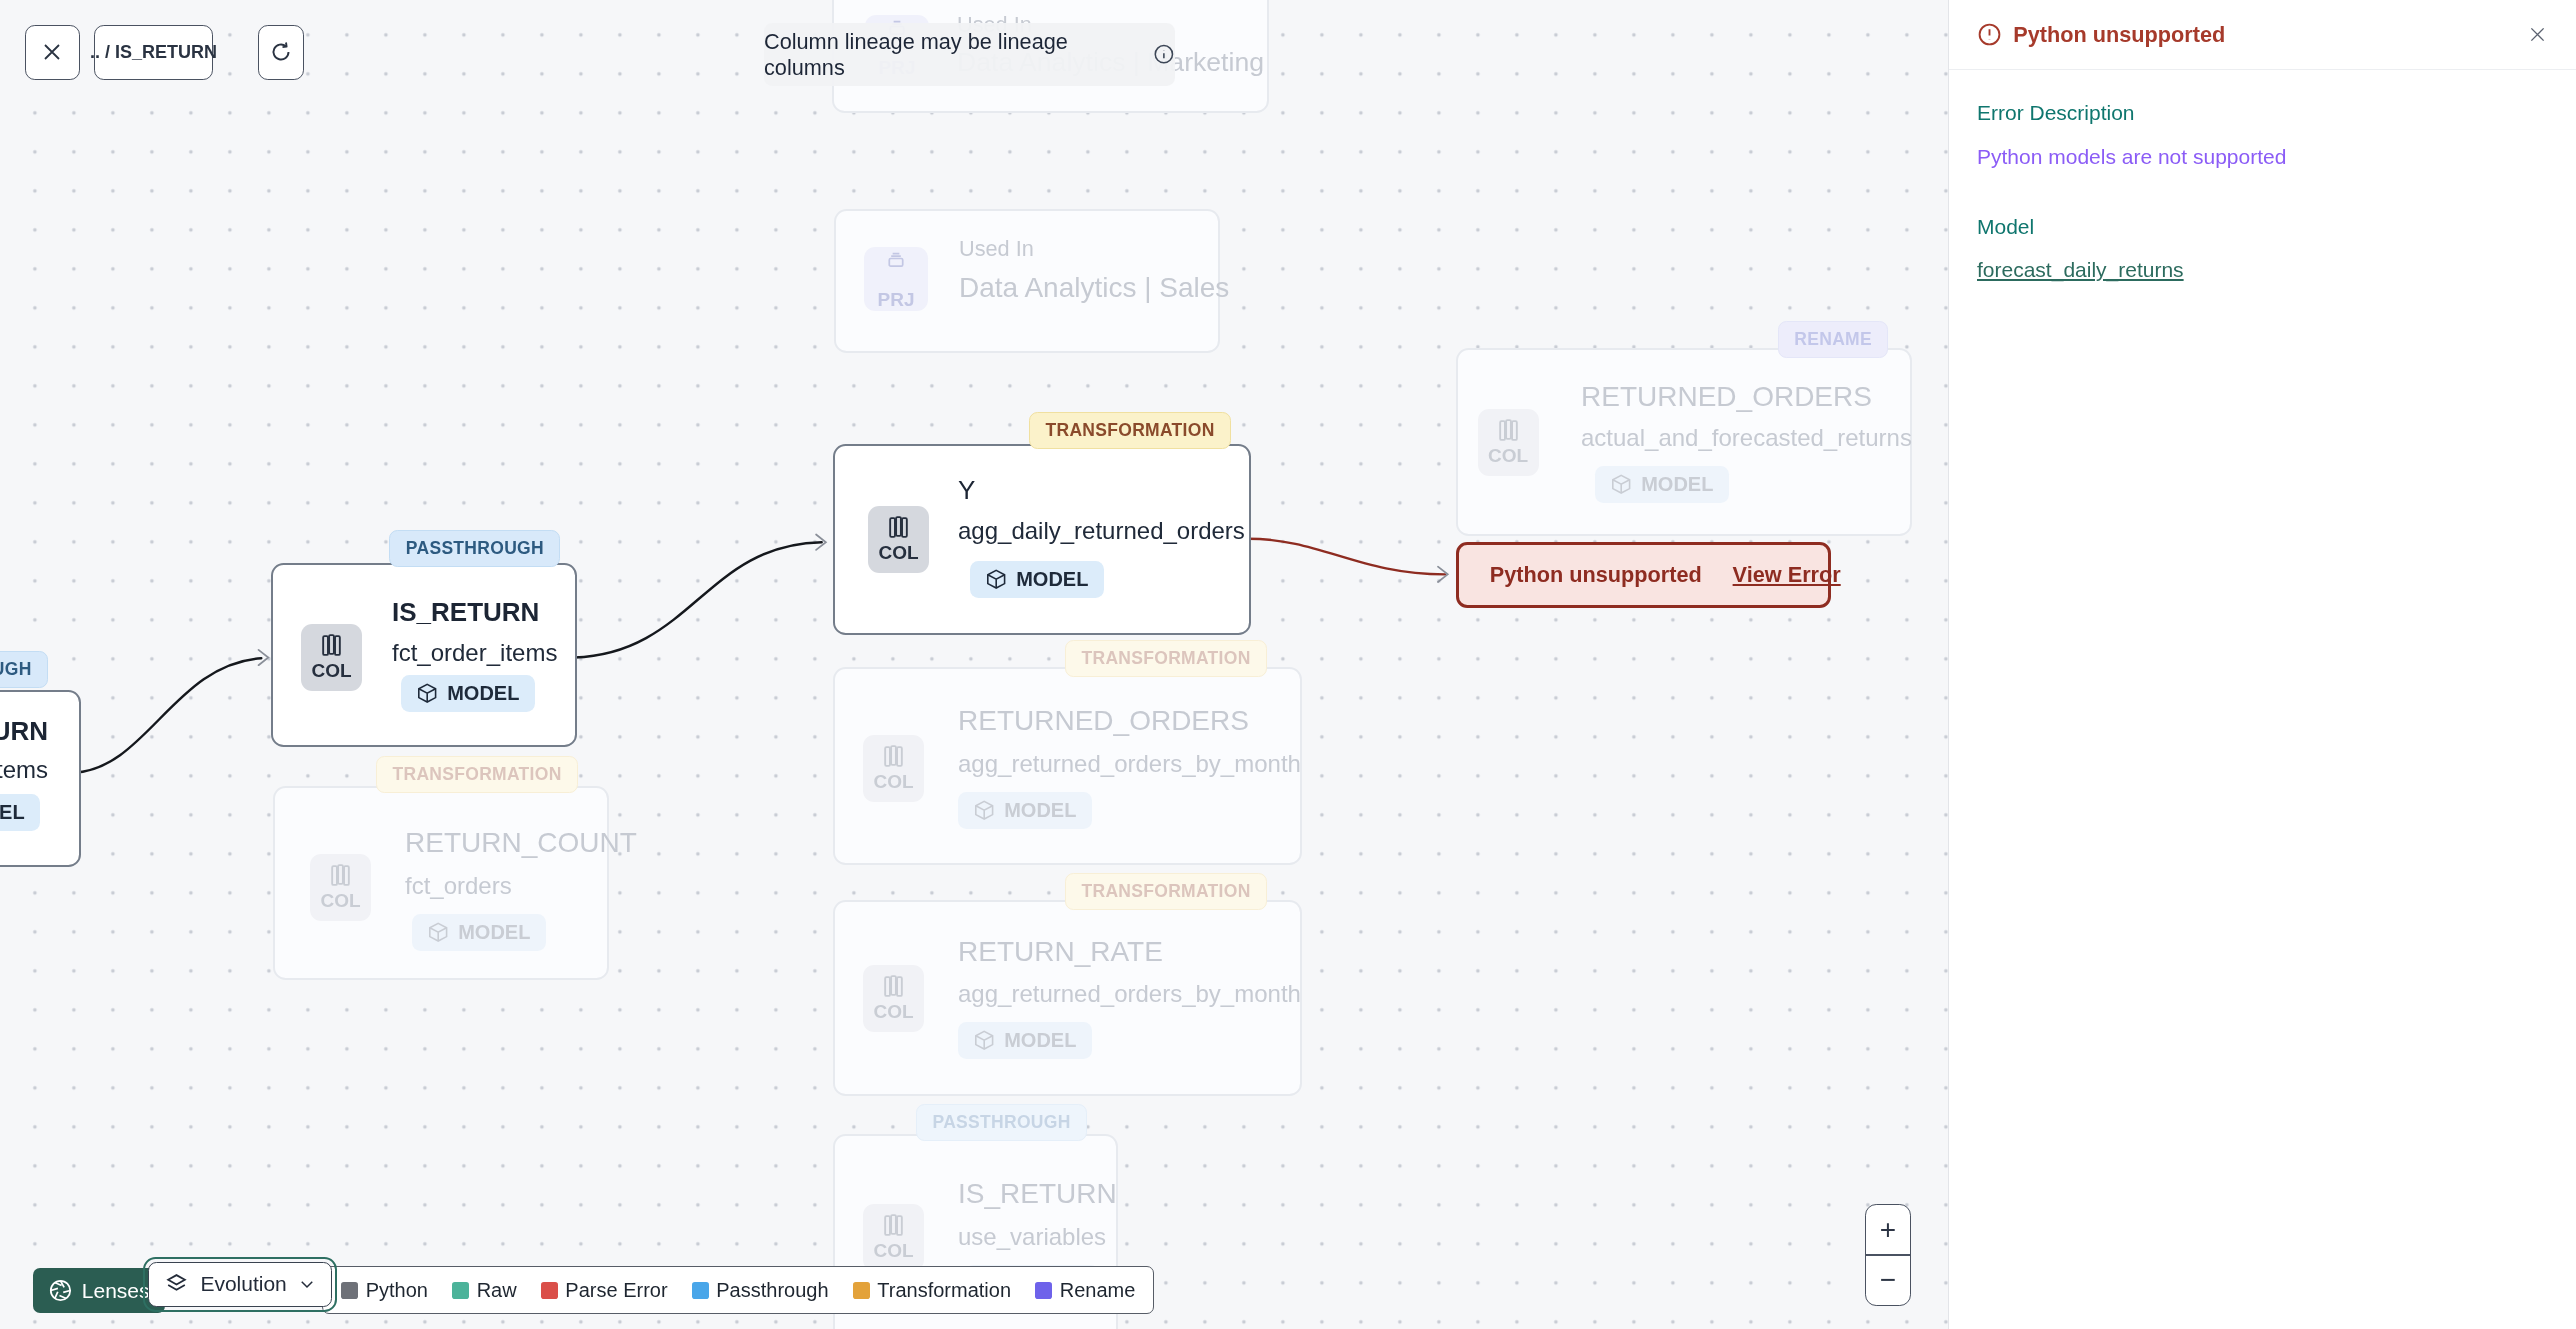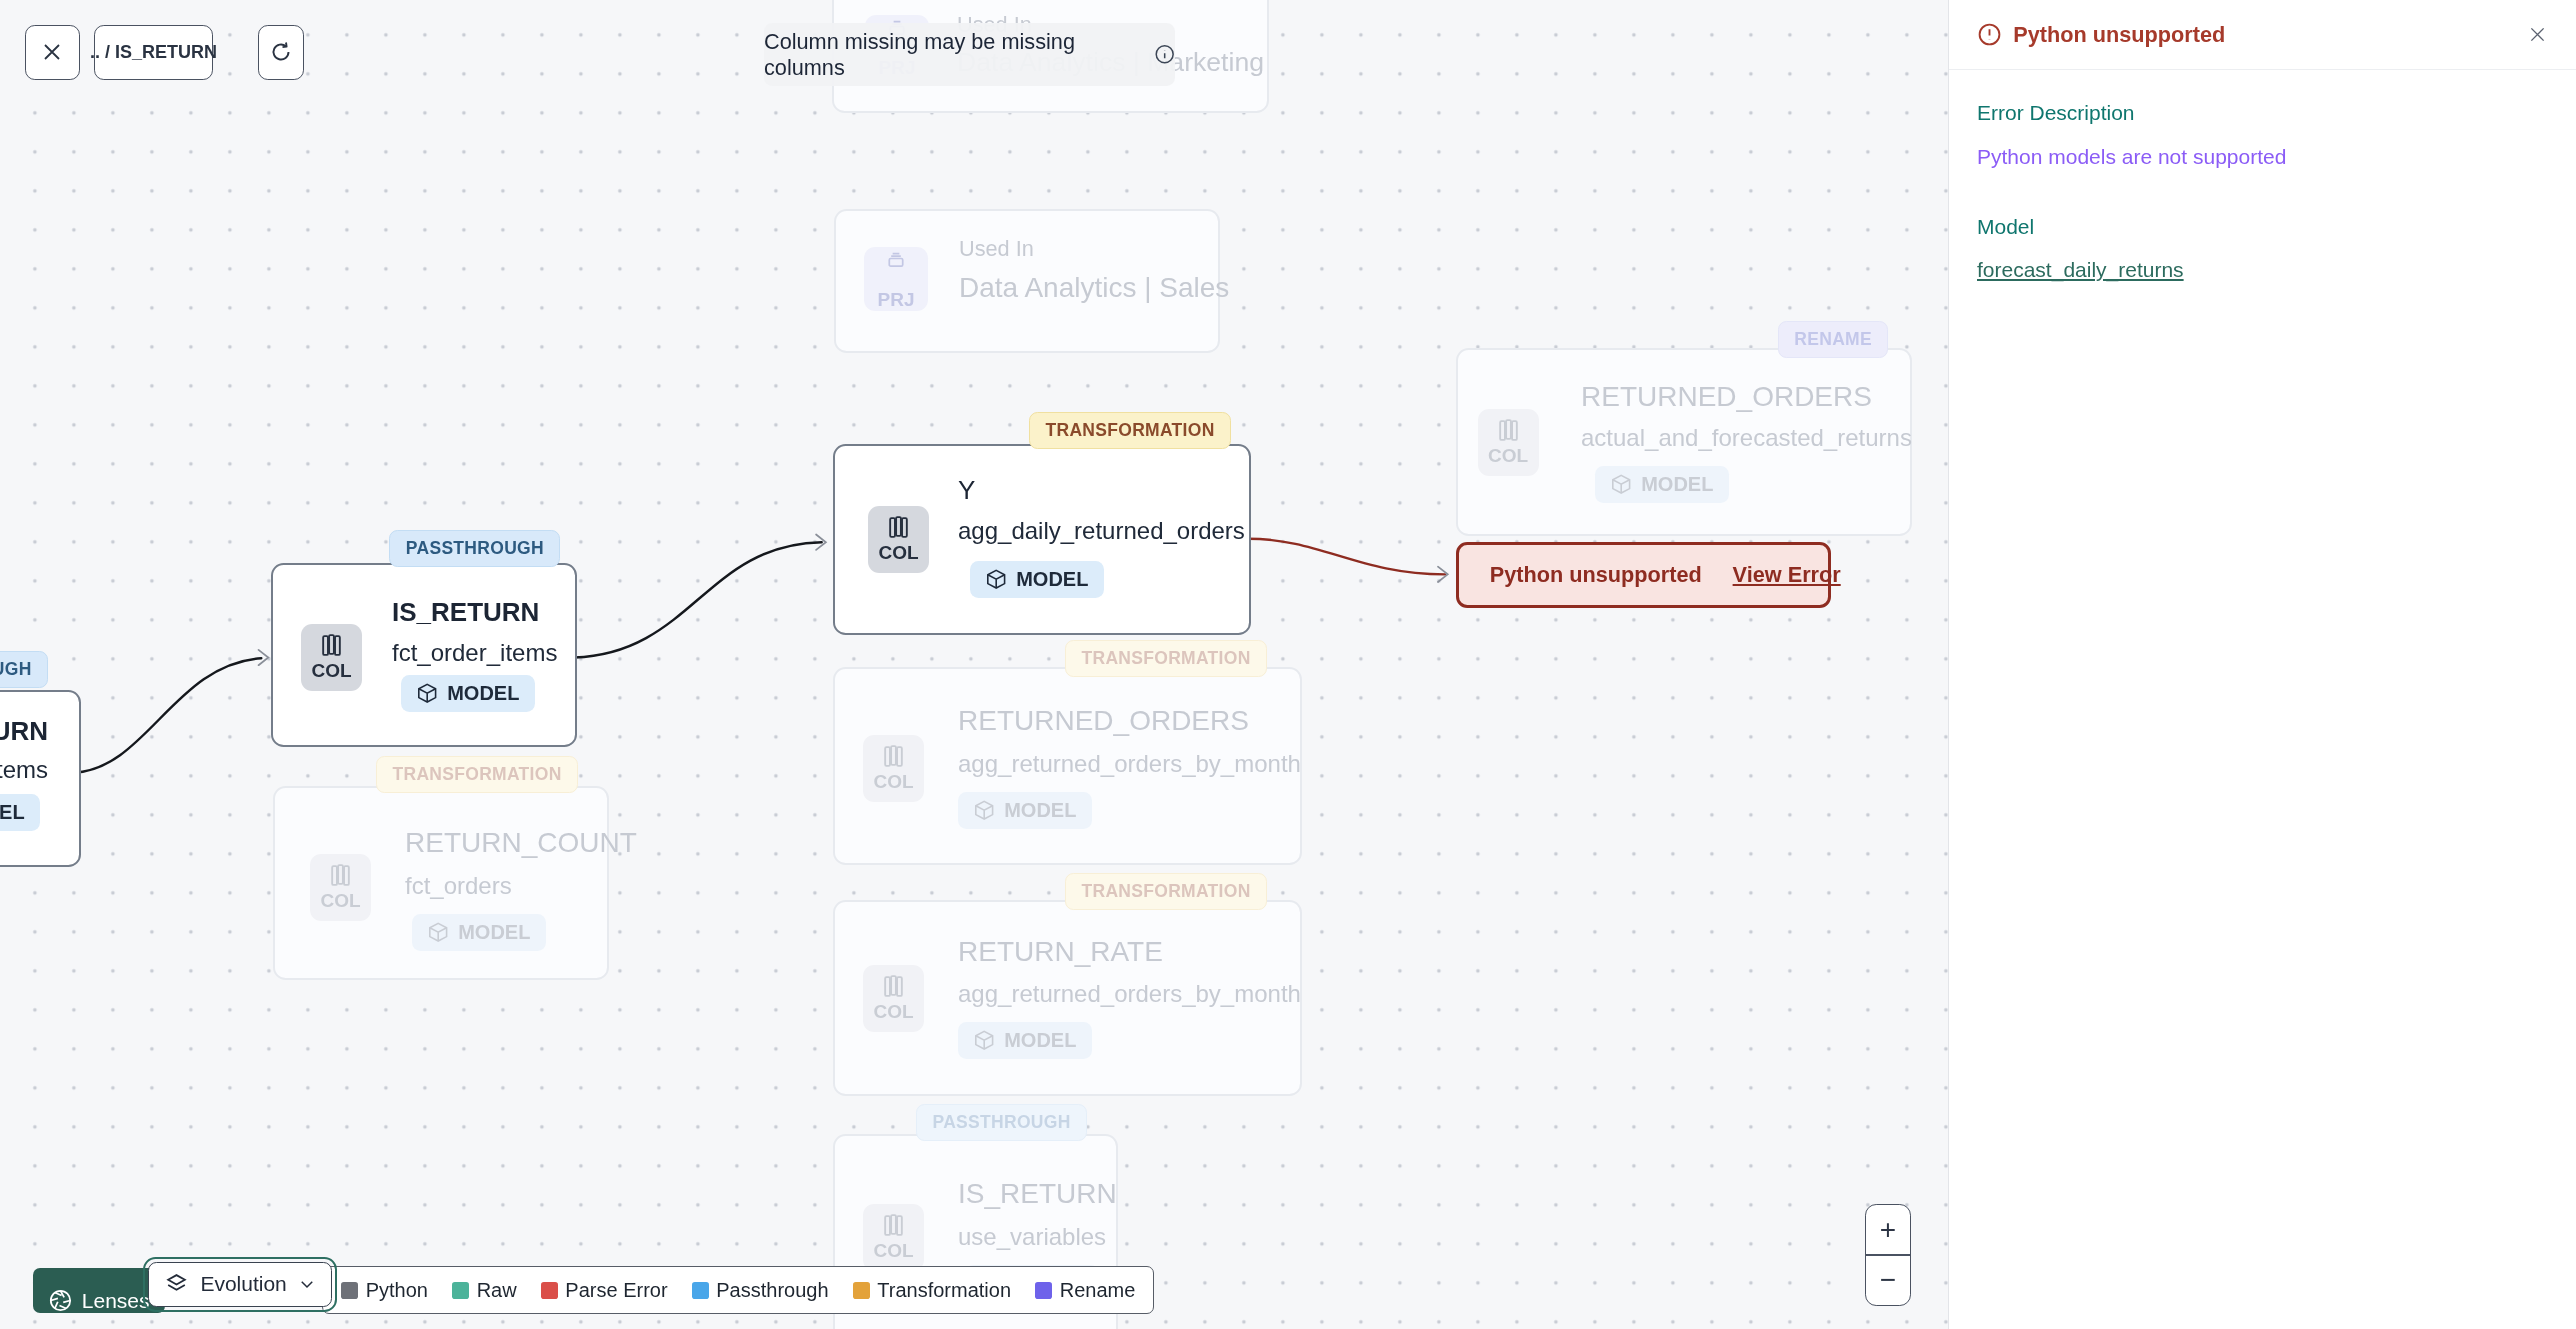--- a/index.html
+++ b/index.html
@@ -62,21 +62,21 @@
                 border-bottom:1.4px solid #eceef1;box-sizing:border-box;}
   .panel-title{color:#a63a2b;font-size:21.7px;font-weight:600;flex:1;}
   .panel-close{margin-left:auto;color:#5b6270;cursor:pointer;display:flex;align-items:center;}
   .panel-body{padding:31px 28px;}
   .panel-label{color:#0f766e;font-size:21px;}
   .panel-text{color:#8b5cf6;font-size:21px;margin-top:19.6px;}
   .panel-link{color:#2c6b5e;font-size:21px;text-decoration:underline;display:inline-block;margin-top:19.6px;cursor:pointer;}
   .panel-gap{height:46px;}
   
   .lenses-btn{position:absolute;left:33px;top:1268px;height:45px;z-index:45;background:#2b5d52;color:#fff;
-              border-radius:7px;display:flex;align-items:flex-end;gap:8.4px;padding:0 15.4px;font-size:21px;
+              border-radius:7px;display:flex;align-items:center;gap:8.4px;padding:0 15.4px;font-size:21px;
               font-weight:500;cursor:pointer;}
   .lens-select-ring{position:absolute;left:143px;top:1257px;z-index:46;border:2.4px solid #2e6f62;
               border-radius:12.6px;padding:2.8px;background:transparent;}
   .lens-select{height:45px;background:#fff;border:1.7px solid #3a4350;border-radius:8.4px;display:flex;
               align-items:center;gap:11.2px;padding:0 15.4px;font-size:21px;color:#232b39;font-weight:500;
               box-sizing:border-box;cursor:pointer;}
   .legend{position:absolute;left:322px;top:1266px;height:48px;z-index:45;background:#fff;
           border:1.7px solid #575d67;border-radius:7px;display:flex;align-items:center;gap:24px;
           padding:0 18px;box-sizing:border-box;}
   .legend-item{display:flex;align-items:center;gap:7.7px;font-size:20px;color:#1e2630;font-weight:500;white-space:nowrap;}
@@ -288,21 +288,21 @@
         <circle cx="12" cy="12" r="9.5"></circle>
         <path d="M12 7 v6 M12 16.4 v.2"></path>
       </svg>
     <span class="lbl">Python unsupported</span>
     <span class="act">View Error</span>
   </div>
 
 </div>
 
 <div class="banner">
-  <span>Column missing may be missing columns</span>
+  <span>Column lineage may be lineage columns</span>
   <svg width="22.4" height="22.4" viewBox="0 0 24 24" fill="none" stroke="#3c4656" stroke-width="1.7">
       <circle cx="12" cy="12" r="9.5"></circle>
       <path d="M12 11 v5.5 M12 7.4 v.2"></path>
     </svg>
 </div>
 
 <div class="ctl" style="left:24.5px;top:24.5px;width:55px;height:55px;">
   <svg width="24" height="24" viewBox="0 0 24 24" fill="none" stroke="currentColor" stroke-width="1.8">
       <path d="M5 5 L19 19 M19 5 L5 19"></path>
     </svg>

